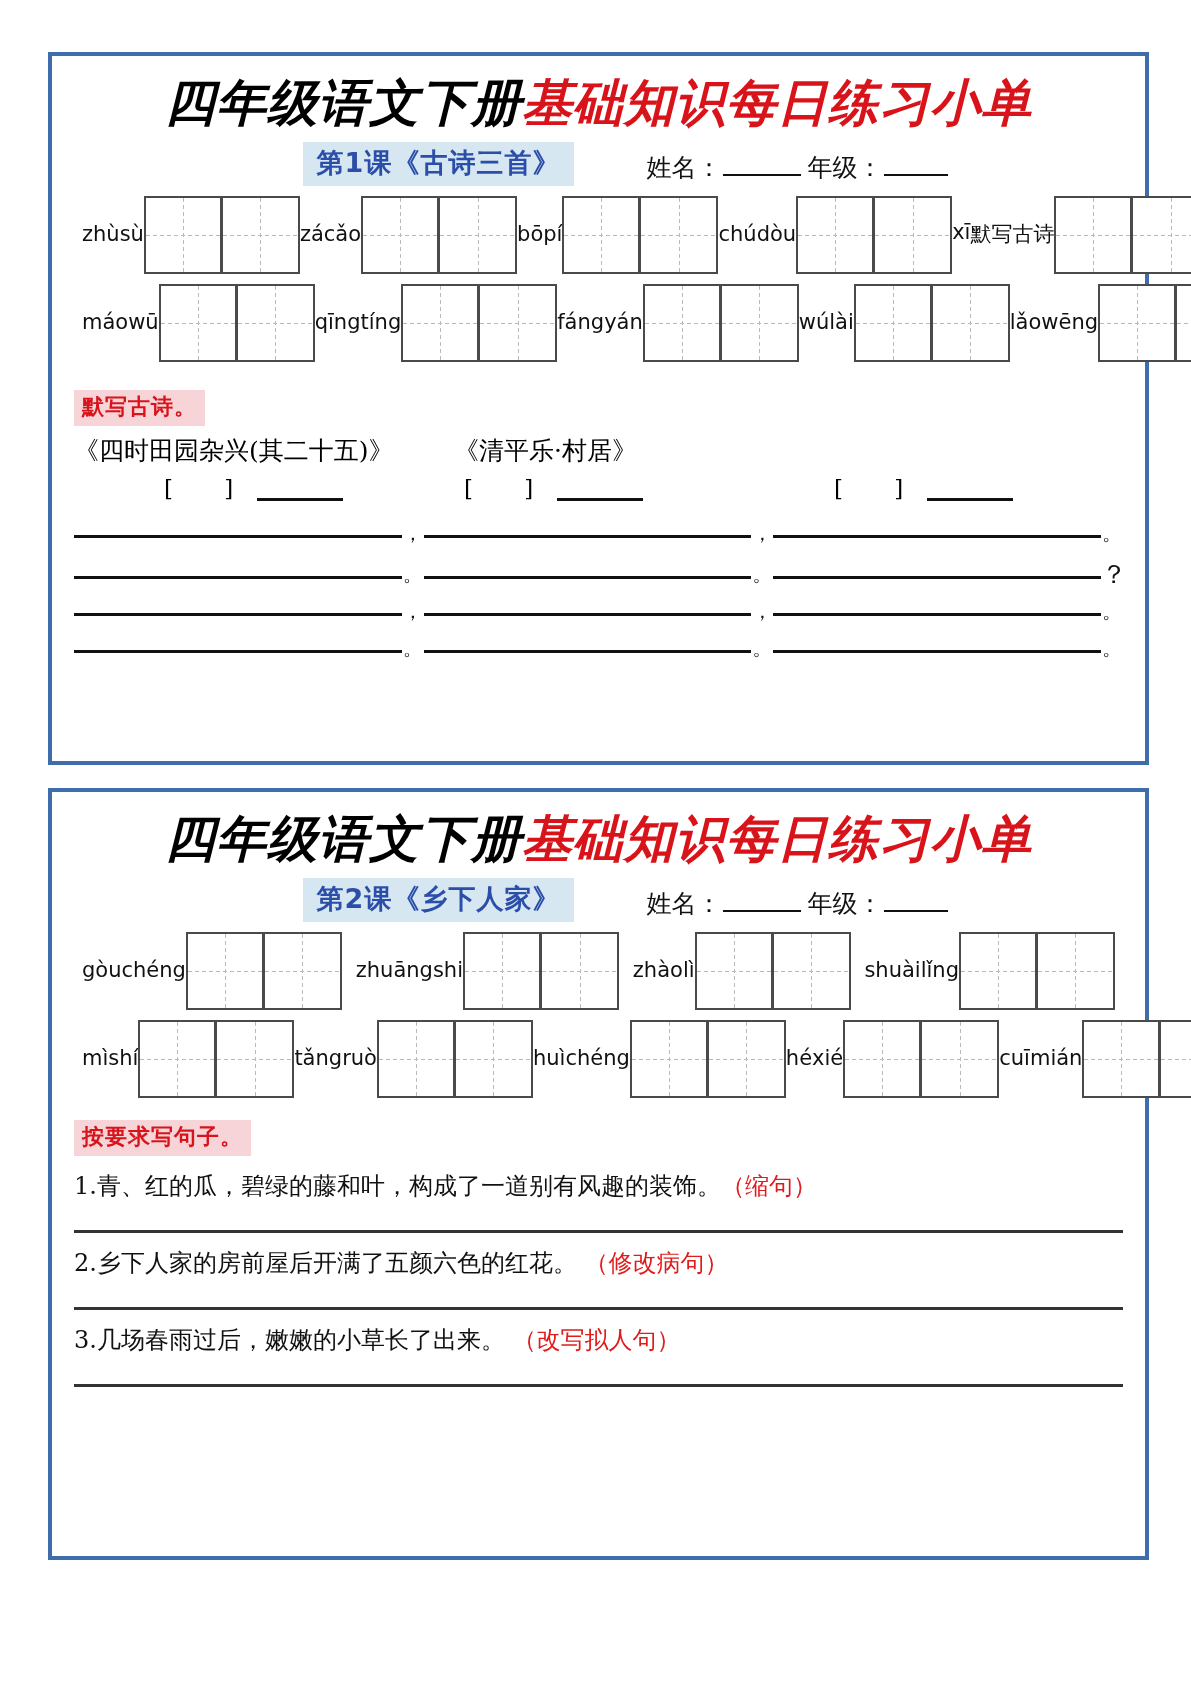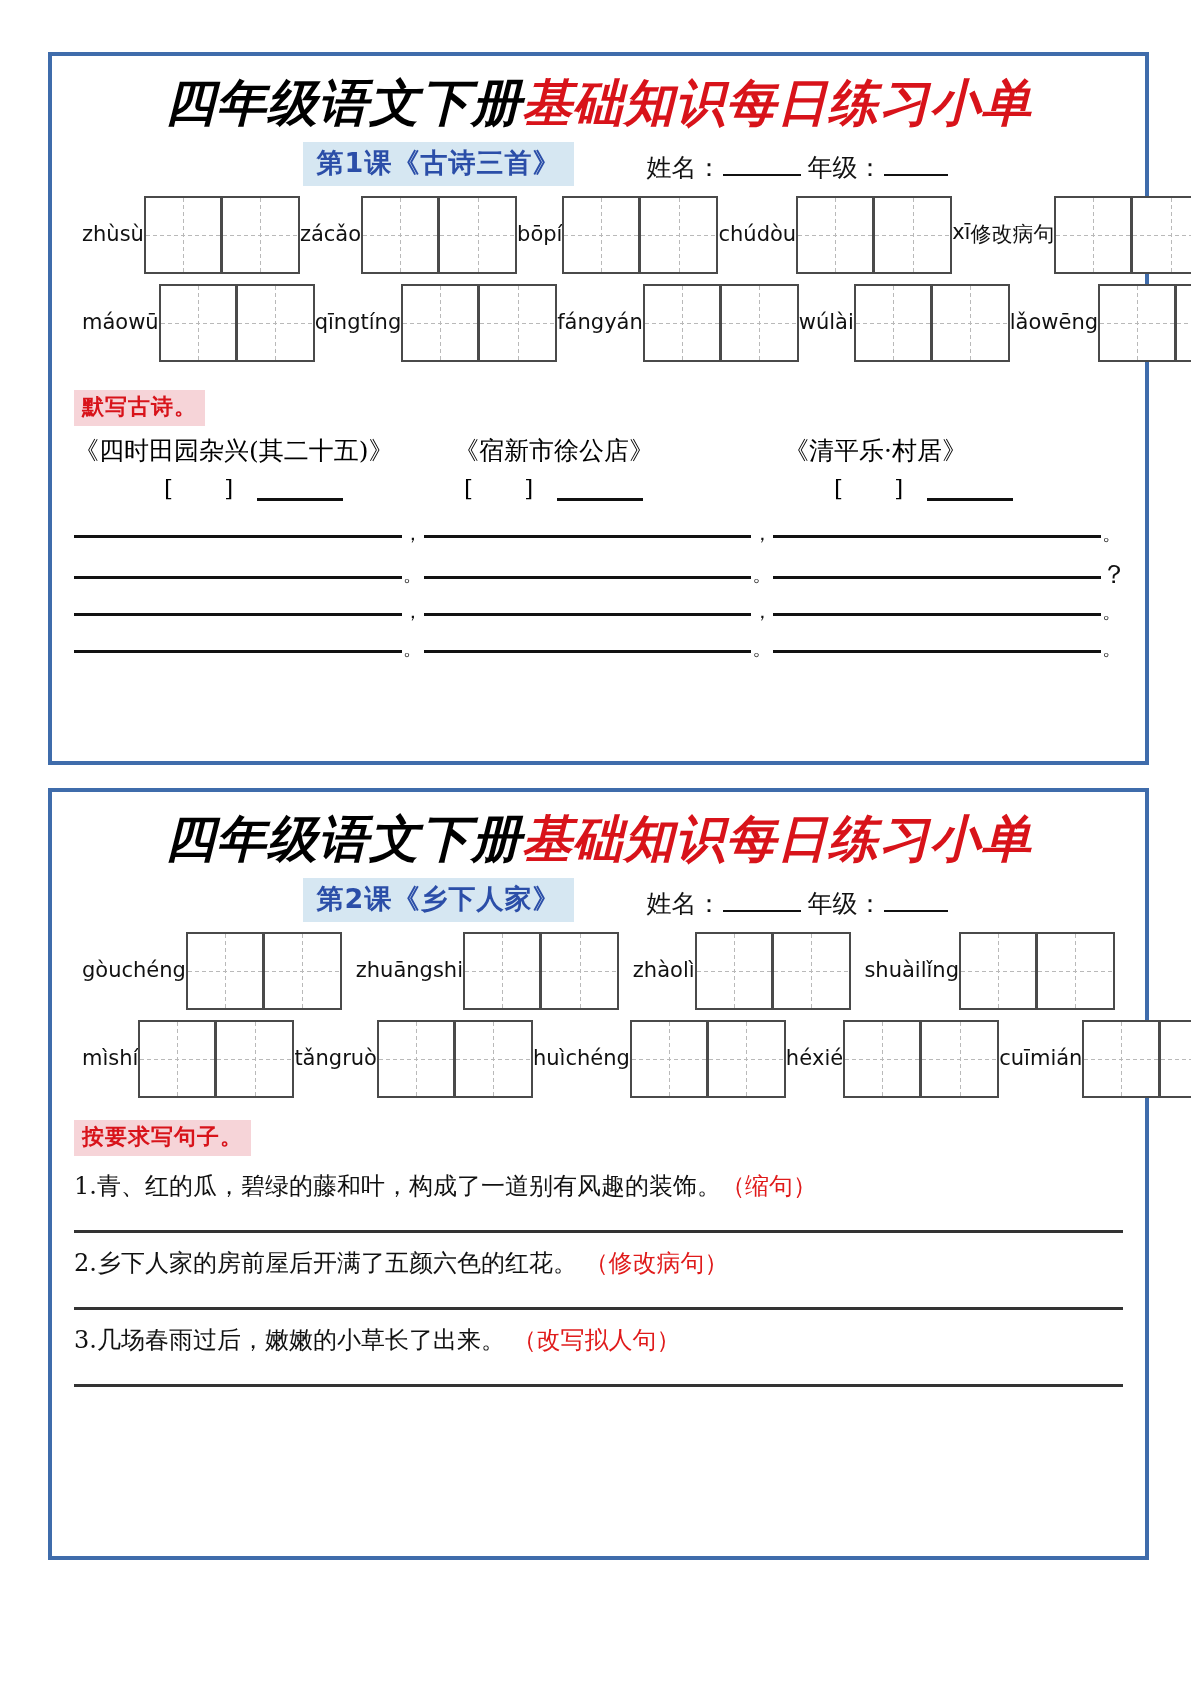--- a/index.html
+++ b/index.html
@@ -267,21 +267,21 @@
           <span>dòu</span>
         </div>
         <div class="boxes">
           <div class="tzg"></div>
           <div class="tzg"></div>
         </div>
       </div>
       <div class="word-group">
         <div class="pinyin-pair">
           <span>xī</span>
-          <span>修改病句</span>
+          <span>默写古诗</span>
         </div>
         <div class="boxes">
           <div class="tzg"></div>
           <div class="tzg"></div>
         </div>
       </div>
     </div>
 
     <div class="word-row">
       <div class="word-group">
@@ -335,21 +335,20 @@
         </div>
       </div>
     </div>
 
     <div style="margin-top:28px;">
       <span class="red-label">默写古诗。</span>
     </div>
 
     <div class="poem-titles">
       <div class="pt pt1">《四时田园杂兴(其二十五)》</div>
-      <div class="pt pt2">《宿新市徐公店》</div>
       <div class="pt pt3">《清平乐·村居》</div>
     </div>
 
     <div class="bracket-row">
       <div class="bracket-cell bc1">
         <span class="bk">[    ]</span>
         <span class="bl"></span>
       </div>
       <div class="bracket-cell bc2">
         <span class="bk">[    ]</span>

